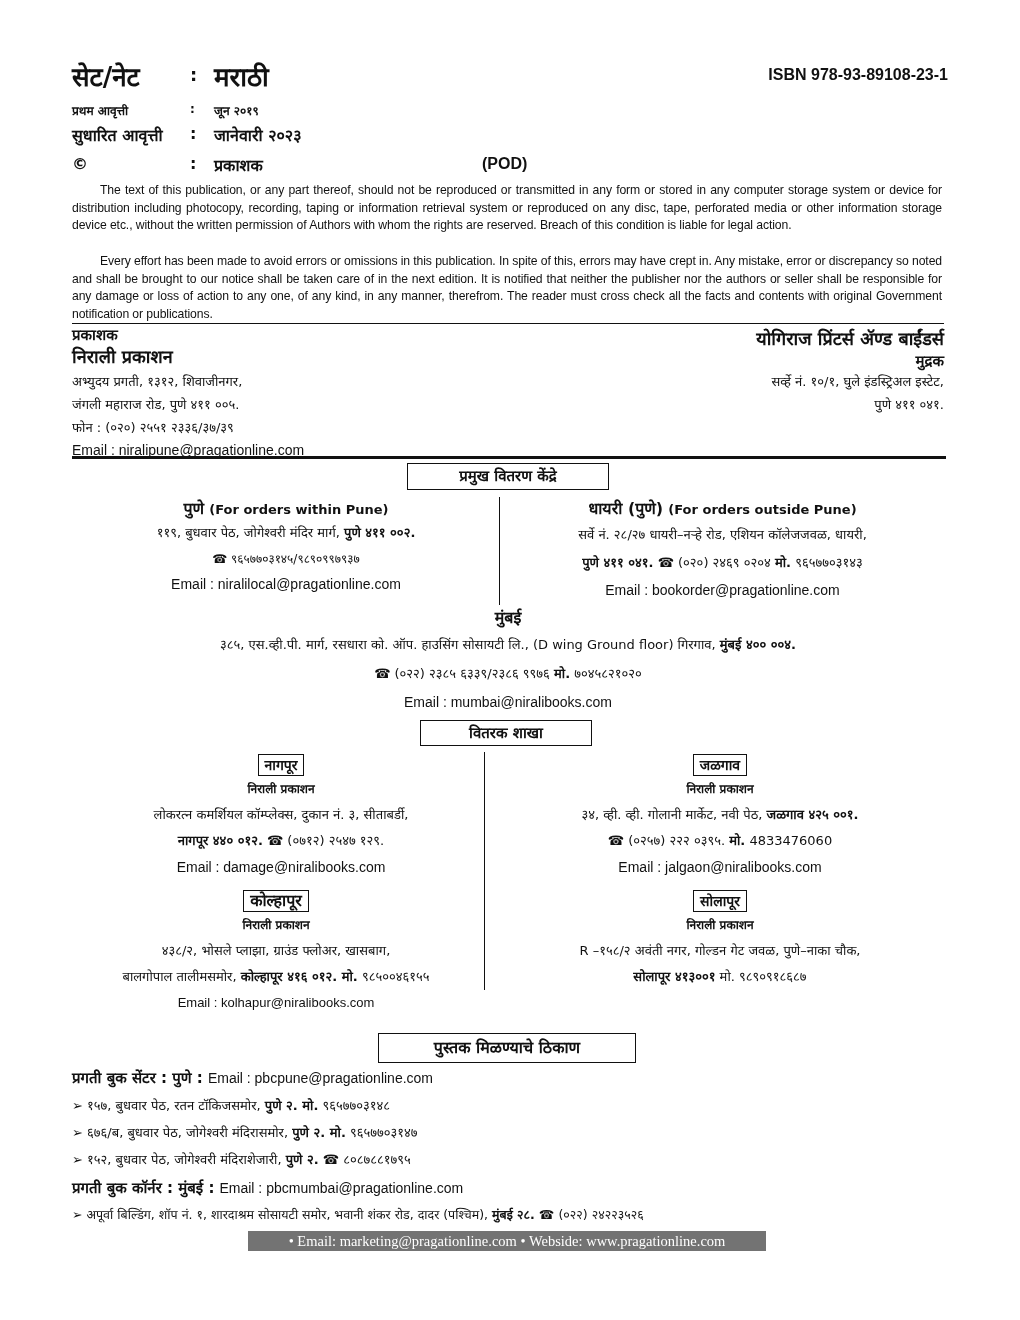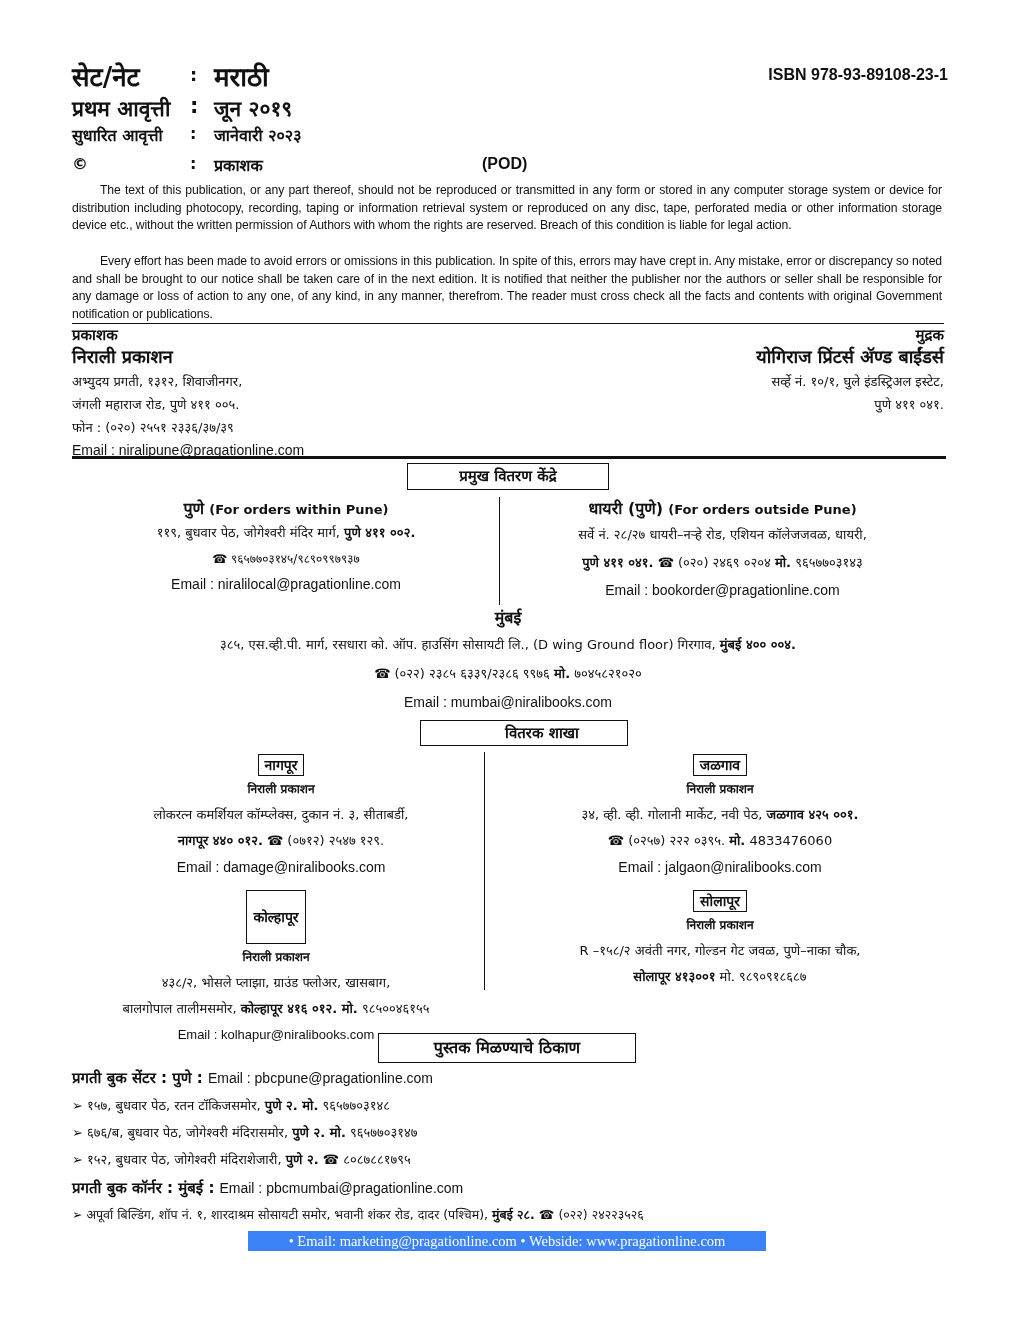--- a/index.html
+++ b/index.html
@@ -11,33 +11,33 @@
     .isbn { position: absolute; right: 72px; top: 66px; font-family: "Liberation Sans", sans-serif; font-weight: bold; font-size: 16px; }
     .pod { position: absolute; left: 482px; top: 155px; font-family: "Liberation Sans", sans-serif; font-weight: bold; font-size: 16px; }
     .para { position: absolute; left: 72px; width: 870px; font-family: "Liberation Sans", sans-serif; font-size: 12.2px; line-height: 17.6px; text-align: justify; text-indent: 28px; letter-spacing: -0.1px; }
     .rule { position: absolute; background: #111; }
     .dev { font-family: "DejaVu Sans", sans-serif; }
     .small { font-size: 13px; }
     .email { font-family: "Liberation Sans", sans-serif; font-size: 14px; }
     .boxed { position: absolute; border: 1.5px solid #111; text-align: center; font-weight: bold; font-family: "DejaVu Sans", sans-serif; }
     .bold { font-weight: bold; }
     .bullet-row { position: absolute; left: 72px; font-size: 13px; white-space: nowrap; }
-    .footer-bar { position: absolute; left: 248px; top: 1231px; width: 518px; height: 20px; background: #3b82f6; color: #fff; font-family: "Liberation Serif", serif; font-size: 14.5px; line-height: 20px; text-align: center; white-space: nowrap; }
+    .footer-bar { position: absolute; left: 248px; top: 1231px; width: 518px; height: 20px; background: #737373; color: #fff; font-family: "Liberation Serif", serif; font-size: 14.5px; line-height: 20px; text-align: center; white-space: nowrap; }
   </style>
 </head>
 <body>
 
 <div class="hdr-row" style="top:58px; font-size:26px;">
   <span>सेट/नेट</span>
   <span class="hdr-colon" style="top:6px; font-size:18px;">:</span>
   <span class="hdr-value" style="left:142px;">मराठी</span>
 </div>
 <div class="isbn">ISBN 978-93-89108-23-1</div>
 
-<div class="hdr-row" style="top:94px; font-size:21px;">
+<div class="hdr-row" style="top:102px; font-size:12px;">
   <span>प्रथम आवृत्ती</span>
   <span class="hdr-colon">:</span>
   <span class="hdr-value">जून २०१९</span>
 </div>
 <div class="hdr-row" style="top:124px; font-size:16px;">
   <span>सुधारित आवृत्ती</span>
   <span class="hdr-colon">:</span>
   <span class="hdr-value">जानेवारी २०२३</span>
 </div>
 <div class="hdr-row" style="top:154px; font-size:16px;">
@@ -54,22 +54,22 @@
 <div class="abs" style="left:72px; top:326px; width:420px;">
   <div class="dev bold" style="font-size:15px; line-height:18px;">प्रकाशक</div>
   <div class="dev bold" style="font-size:18px; line-height:26px;">निराली प्रकाशन</div>
   <div class="dev small" style="line-height:23px;">अभ्युदय प्रगती, १३१२, शिवाजीनगर,</div>
   <div class="dev small" style="line-height:23px;">जंगली महाराज रोड, पुणे ४११ ००५.</div>
   <div class="dev small" style="line-height:23px;">फोन : (०२०) २५५१ २३३६/३७/३९</div>
   <div class="email" style="line-height:22px;">Email : niralipune@pragationline.com</div>
 </div>
 
 <div class="abs" style="right:76px; top:326px; width:420px; text-align:right;">
+  <div class="dev bold" style="font-size:18px; line-height:26px;">योगिराज प्रिंटर्स ॲण्ड बाईंडर्स</div>
   <div class="dev bold" style="font-size:15px; line-height:18px;">मुद्रक</div>
-  <div class="dev bold" style="font-size:18px; line-height:26px;">योगिराज प्रिंटर्स ॲण्ड बाईंडर्स</div>
   <div class="dev small" style="line-height:23px;">सर्व्हे नं. १०/१, घुले इंडस्ट्रिअल इस्टेट,</div>
   <div class="dev small" style="line-height:23px;">पुणे ४११ ०४१.</div>
 </div>
 <div class="rule" style="left:72px; top:456px; width:874px; height:3px;"></div>
 
 <div class="boxed" style="left:407px; top:463px; width:200px; height:25px; font-size:15px; line-height:25px;text-align:center;">प्रमुख वितरण केंद्रे</div>
 
 <div class="rule" style="left:499px; top:497px; width:1px; height:108px;"></div>
 
 <div class="abs" style="left:96px; top:498px; width:380px; text-align:center;">
@@ -107,21 +107,21 @@
     <span class="bold">मुंबई ४०० ००४.</span>
   </div>
   <div class="dev small" style="line-height:28px; white-space:nowrap;">
     <span>☎ (०२२) २३८५ ६३३९/२३८६ ९९७६</span>
     <span class="bold">मो.</span>
     <span>७०४५८२१०२०</span>
   </div>
   <div class="email" style="line-height:28px;">Email : mumbai@niralibooks.com</div>
 </div>
 
-<div class="boxed" style="left:420px; top:720px; width:170px; height:24px; font-size:15px; line-height:24px;padding-left:36px;">वितरक शाखा</div>
+<div class="boxed" style="left:420px; top:720px; width:170px; height:24px; font-size:15px; line-height:24px;">वितरक शाखा</div>
 <div class="rule" style="left:484px; top:752px; width:1px; height:238px;"></div>
 
 <div class="abs" style="left:96px; top:754px; width:370px; text-align:center;">
   <div><span class="dev bold" style="display:inline-block; border:1.5px solid #111; padding:0 6px; font-size:14px; line-height:20px;">नागपूर</span></div>
   <div class="dev bold" style="font-size:12px; line-height:26px;">निराली प्रकाशन</div>
   <div class="dev small" style="line-height:26px; white-space:nowrap;">लोकरत्न कमर्शियल कॉम्प्लेक्स, दुकान नं. ३, सीताबर्डी,</div>
   <div class="dev small" style="line-height:26px; white-space:nowrap;">
     <span class="bold">नागपूर ४४० ०१२.</span>
     <span>☎ (०७१२) २५४७ १२९.</span>
   </div>
@@ -137,21 +137,21 @@
   </div>
   <div class="dev small" style="line-height:26px; white-space:nowrap;">
     <span>☎ (०२५७) २२२ ०३९५.</span>
     <span class="bold">मो.</span>
     <span>4833476060</span>
   </div>
   <div class="email" style="line-height:26px;">Email : jalgaon@niralibooks.com</div>
 </div>
 
 <div class="abs" style="left:76px; top:890px; width:400px; text-align:center;">
-  <div><span class="dev bold" style="display:inline-block; border:1.5px solid #111; padding:16px 6px; font-size:14px; line-height:20px;">कोल्हापूर</span></div>
+  <div><span class="dev bold" style="display:inline-block; border:1.5px solid #111; padding:0 6px; font-size:16px; line-height:20px;">कोल्हापूर</span></div>
   <div class="dev bold" style="font-size:12px; line-height:26px;">निराली प्रकाशन</div>
   <div class="dev small" style="line-height:26px; white-space:nowrap;">४३८/२, भोसले प्लाझा, ग्राउंड फ्लोअर, खासबाग,</div>
   <div class="dev small" style="line-height:26px; white-space:nowrap;">
     <span>बालगोपाल तालीमसमोर,</span>
     <span class="bold">कोल्हापूर ४१६ ०१२. मो.</span>
     <span>९८५००४६१५५</span>
   </div>
   <div class="email" style="font-size:13px; line-height:26px;">Email : kolhapur@niralibooks.com</div>
 </div>
 

